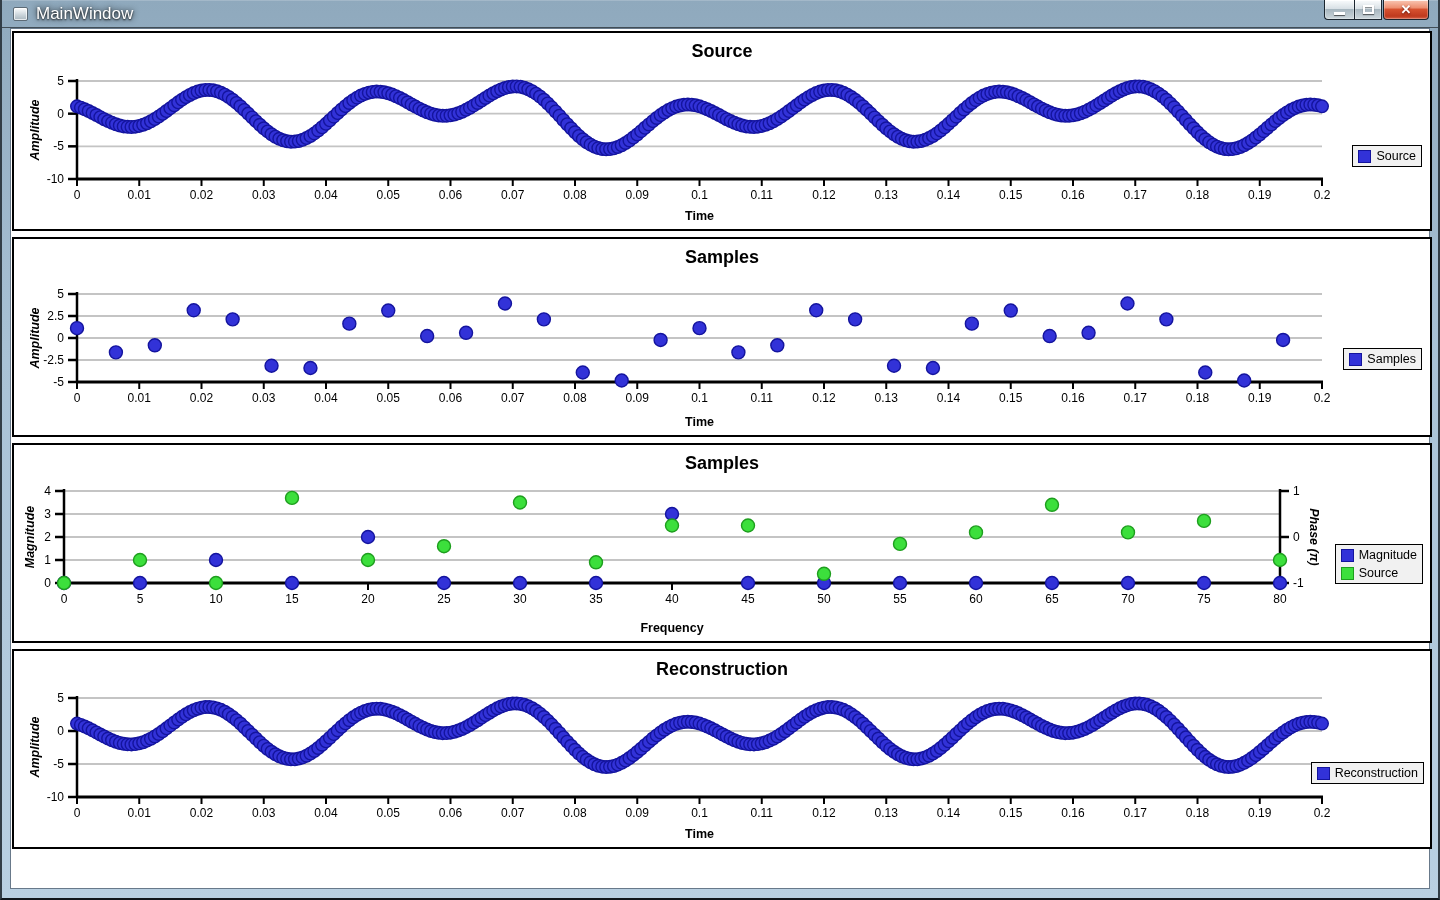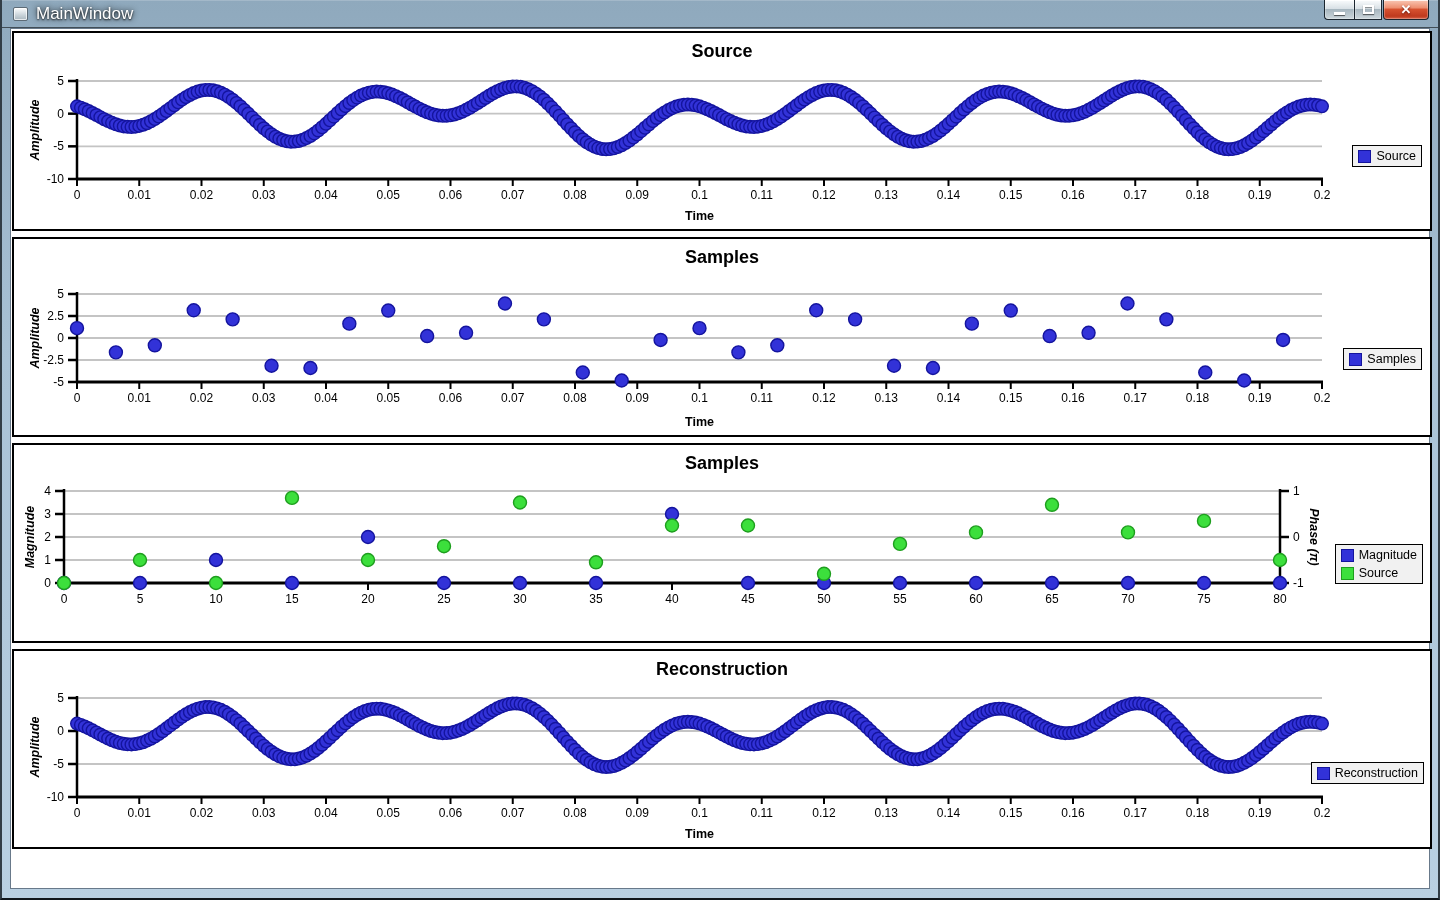--- a/index.html
+++ b/index.html
@@ -681,20 +681,21 @@
           <circle cx="886" cy="98.9" r="6.5" fill="#3CDF3C" stroke="#1E9E1E" stroke-width="1.4"></circle>
           <circle cx="962" cy="87.4" r="6.5" fill="#3CDF3C" stroke="#1E9E1E" stroke-width="1.4"></circle>
           <circle cx="1038" cy="59.8" r="6.5" fill="#3CDF3C" stroke="#1E9E1E" stroke-width="1.4"></circle>
           <circle cx="1114" cy="87.4" r="6.5" fill="#3CDF3C" stroke="#1E9E1E" stroke-width="1.4"></circle>
           <circle cx="1190" cy="75.9" r="6.5" fill="#3CDF3C" stroke="#1E9E1E" stroke-width="1.4"></circle>
           <circle cx="1266" cy="115" r="6.5" fill="#3CDF3C" stroke="#1E9E1E" stroke-width="1.4"></circle>
         </svg>
       <div class="chart-title">Samples</div>
       <div class="axis-title-y" style="left:16px;top:92px;">Magnitude</div>
       <div class="axis-title-y right" style="left:1300px;top:92px;">Phase (π)</div>
+      <div class="axis-title-x" style="left:50px;top:176px;width:1216px;">Frequency</div>
       <div class="legend" style="right:7px;top:99px;">
         <div class="legend-row">
           <span class="swatch" style="background: rgb(50, 50, 216); border-color: rgb(20, 20, 158);"></span>
           <span class="legend-label">Magnitude</span>
         </div>
         <div class="legend-row">
           <span class="swatch" style="background: rgb(60, 223, 60); border-color: rgb(30, 158, 30);"></span>
           <span class="legend-label">Source</span>
         </div>
       </div>

